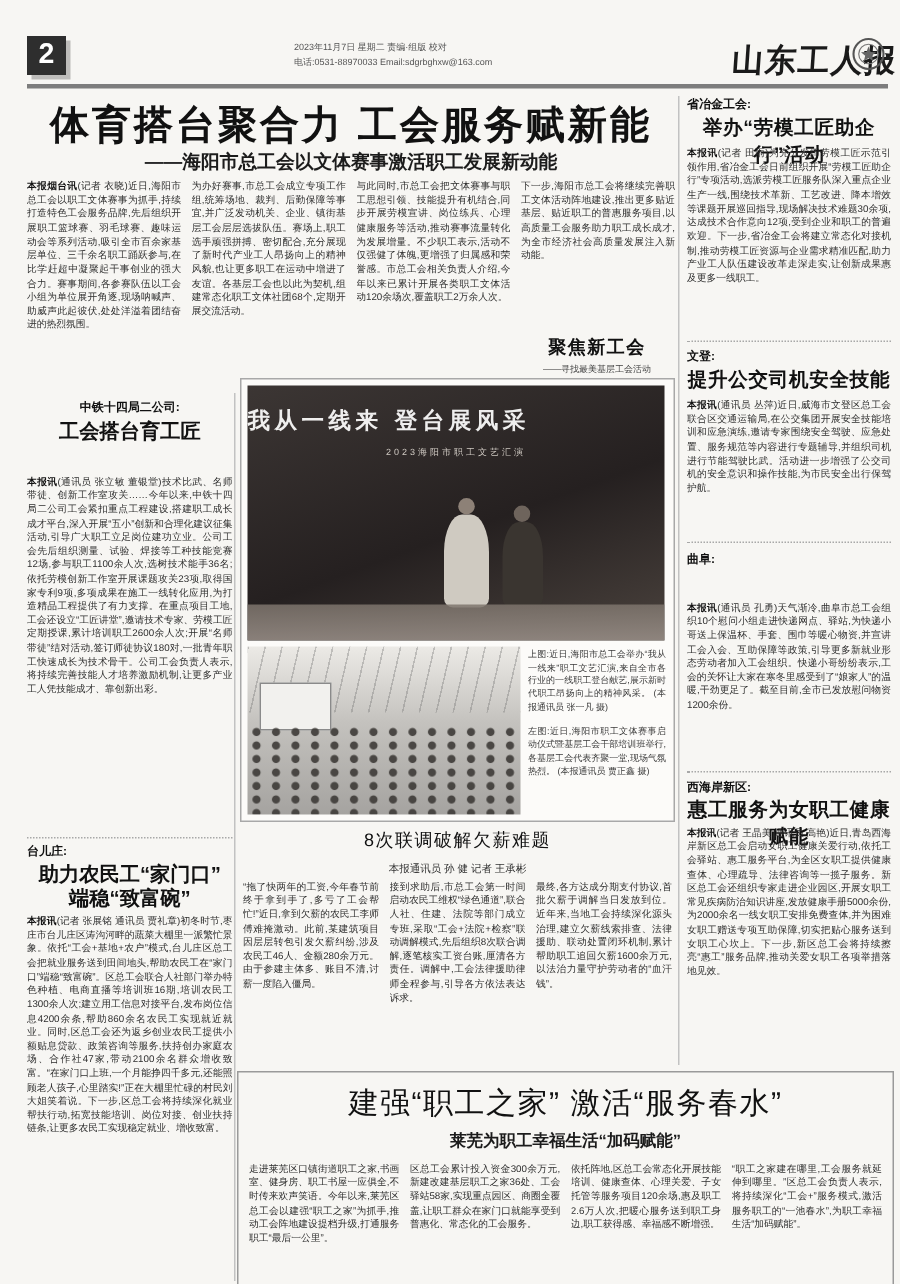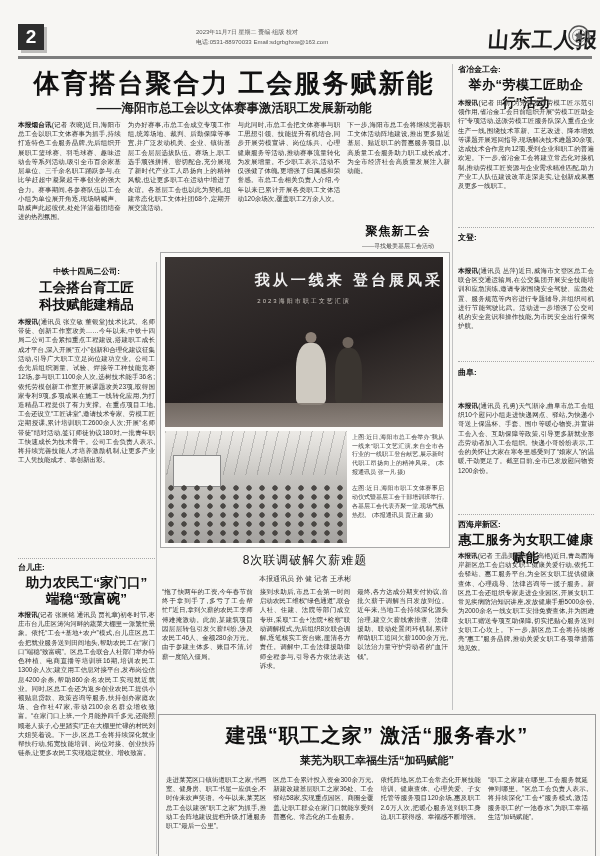--- a/index.html
+++ b/index.html
@@ -22,21 +22,21 @@
   .body-text{font-size:6.5px;line-height:1.42;text-align:justify;color:#2e2e2e;overflow:hidden;}
   .lead{font-weight:bold;color:#111;}
   .kicker{font-size:8px;font-weight:bold;color:#111;}
   .side-headline{font-size:13px;font-weight:bold;text-align:center;color:#111;letter-spacing:0.5px;}
   .side-headline-sm{font-size:13.5px;font-weight:bold;text-align:center;color:#111;}
   .mid-headline{font-size:12px;font-weight:normal;text-align:center;color:#111;letter-spacing:1px;}
   .byline{font-size:7px;text-align:center;color:#333;}
   .tag{font-size:8.5px;font-weight:bold;text-align:right;color:#111;}
   .photo-box{border:1px solid #a8a8a8;background:#fcfbf9;}
   .photo1{background:linear-gradient(160deg,#3c3634 0%,#252020 55%,#4a423d 100%);overflow:hidden;}
-  .photo1 .calli{position:absolute;top:14px;left:0;width:100%;text-align:right;
+  .photo1 .calli{position:absolute;top:14px;left:0;width:100%;text-align:left;
                  font-family:"DejaVu Serif","Liberation Serif",serif;font-weight:bold;
                  font-size:15px;letter-spacing:3px;color:rgba(255,255,255,.92);}
   .photo1 .calli-sub{position:absolute;top:40px;left:0;width:100%;text-align:center;
                  font-size:6px;letter-spacing:2px;color:#cfc9c2;}
   .photo1 .floor{position:absolute;bottom:0;left:0;width:100%;height:24px;
                  background:linear-gradient(#7d746c,#9a9089);opacity:.85;}
   .fig{position:absolute;}
   .fig::before{content:"";position:absolute;left:50%;top:-11px;transform:translateX(-50%);
                width:11px;height:11px;border-radius:50%;}
   .fig-a{width:30px;height:62px;bottom:22px;left:47%;background:#cfcac1;
@@ -51,21 +51,21 @@
   .photo2 .screen{position:absolute;top:24px;left:8px;width:46px;height:30px;
         background:#f2f1ee;border:1px solid #8a8a8a;}
   .photo2 .crowd{position:absolute;bottom:0;left:0;width:100%;height:60px;
         background:radial-gradient(circle at 6px 5px,#3d3a37 0 2.4px,transparent 3px);
         background-size:13px 9px;opacity:.9;}
   .caption{font-size:6px;line-height:1.45;text-align:justify;color:#3a3a3a;}
   .caption + .caption{margin-top:8px;}
   .promo-title{font-size:12px;font-weight:bold;text-align:center;color:#111;letter-spacing:1px;}
   .promo-sub{font-size:6px;text-align:center;color:#444;margin-top:2px;}
   .bottom-box{border:1px solid #9a9a9a;background:#f7f6f3;}
-  .bottom-headline{font-size:20px;font-weight:bold;text-align:center;color:#111;letter-spacing:1px;}
+  .bottom-headline{font-size:20px;font-weight:normal;text-align:center;color:#111;letter-spacing:1px;}
   .bottom-subhead{font-size:11px;font-weight:bold;text-align:center;color:#1c1c1c;}
 </style>
 </head>
 <body>
 
 <div id="page">
 
   <div class="abs pagenum" style="left:18px;top:24px;">2</div>
   <div class="abs dateline" style="left:196px;top:27px;width:180px;">
     <div>2023年11月7日 星期二  责编·组版  校对</div>
@@ -125,34 +125,34 @@
     <div class="col body-text">最终,各方达成分期支付协议,首批欠薪于调解当日发放到位。近年来,当地工会持续深化源头治理,建立欠薪线索排查、法律援助、联动处置闭环机制,累计帮助职工追回欠薪1600余万元,以法治力量守护劳动者的“血汗钱”。</div>
   </div>
   <div class="abs tag" style="left:160px;top:699px;width:288px;margin-top:32px;">■维权在线</div>
 
   <div class="abs kicker" style="left:458px;top:64px;width:136px;">省冶金工会:</div>
   <div class="abs side-headline" style="left:458px;top:76px;width:136px;">举办“劳模工匠助企行”活动</div>
   <div class="abs body-text" style="left:458px;top:98px;width:136px;height:124px;"><span class="lead">本报讯</span><span>(记者 田雨)为充分发挥劳模工匠示范引领作用,省冶金工会日前组织开展“劳模工匠助企行”专项活动,选派劳模工匠服务队深入重点企业生产一线,围绕技术革新、工艺改进、降本增效等课题开展巡回指导,现场解决技术难题30余项,达成技术合作意向12项,受到企业和职工的普遍欢迎。下一步,省冶金工会将建立常态化对接机制,推动劳模工匠资源与企业需求精准匹配,助力产业工人队伍建设改革走深走实,让创新成果惠及更多一线职工。</span></div>
   <div class="abs sep-dot" style="left:458px;top:227px;width:136px;"></div>
 
   <div class="abs kicker" style="left:458px;top:232px;width:136px;">文登:</div>
+  <div class="abs side-headline" style="left:458px;top:244px;width:136px;">提升公交司机安全技能</div>
   <div class="abs body-text" style="left:458px;top:266px;width:136px;height:92px;"><span class="lead">本报讯</span><span>(通讯员 丛萍)近日,威海市文登区总工会联合区交通运输局,在公交集团开展安全技能培训和应急演练,邀请专家围绕安全驾驶、应急处置、服务规范等内容进行专题辅导,并组织司机进行节能驾驶比武。活动进一步增强了公交司机的安全意识和操作技能,为市民安全出行保驾护航。</span></div>
   <div class="abs sep-dot" style="left:458px;top:361px;width:136px;"></div>
 
   <div class="abs kicker" style="left:458px;top:367px;width:136px;">曲阜:</div>
   <div class="abs body-text" style="left:458px;top:401px;width:136px;height:110px;"><span class="lead">本报讯</span><span>(通讯员 孔勇)天气渐冷,曲阜市总工会组织10个慰问小组走进快递网点、驿站,为快递小哥送上保温杯、手套、围巾等暖心物资,并宣讲工会入会、互助保障等政策,引导更多新就业形态劳动者加入工会组织。快递小哥纷纷表示,工会的关怀让大家在寒冬里感受到了“娘家人”的温暖,干劲更足了。截至目前,全市已发放慰问物资1200余份。</span></div>
   <div class="abs sep-dot" style="left:458px;top:514px;width:136px;"></div>
 
   <div class="abs kicker" style="left:458px;top:519px;width:136px;">西海岸新区:</div>
   <div class="abs side-headline" style="left:458px;top:531px;width:136px;">惠工服务为女职工健康赋能</div>
   <div class="abs body-text" style="left:458px;top:551px;width:136px;height:158px;"><span class="lead">本报讯</span><span>(记者 王晶美 通讯员 高艳)近日,青岛西海岸新区总工会启动女职工健康关爱行动,依托工会驿站、惠工服务平台,为全区女职工提供健康查体、心理疏导、法律咨询等一揽子服务。新区总工会还组织专家走进企业园区,开展女职工常见疾病防治知识讲座,发放健康手册5000余份,为2000余名一线女职工安排免费查体,并为困难女职工赠送专项互助保障,切实把贴心服务送到女职工心坎上。下一步,新区总工会将持续擦亮“惠工”服务品牌,推动关爱女职工各项举措落地见效。</span></div>
 
   <div class="abs kicker" style="left:18px;top:266px;width:137px;text-align:center;">中铁十四局二公司:</div>
   <div class="abs side-headline-sm" style="left:18px;top:279px;width:137px;">工会搭台育工匠</div>
-  <div class="abs side-headline-sm" style="left:18px;top:296px;width:137px;">科技赋能建精品</div>
   <div class="abs body-text" style="left:18px;top:317px;width:137px;height:238px;"><span class="lead">本报讯</span><span>(通讯员 张立敏 董银堂)技术比武、名师带徒、创新工作室攻关……今年以来,中铁十四局二公司工会紧扣重点工程建设,搭建职工成长成才平台,深入开展“五小”创新和合理化建议征集活动,引导广大职工立足岗位建功立业。公司工会先后组织测量、试验、焊接等工种技能竞赛12场,参与职工1100余人次,选树技术能手36名;依托劳模创新工作室开展课题攻关23项,取得国家专利9项,多项成果在施工一线转化应用,为打造精品工程提供了有力支撑。在重点项目工地,工会还设立“工匠讲堂”,邀请技术专家、劳模工匠定期授课,累计培训职工2600余人次;开展“名师带徒”结对活动,签订师徒协议180对,一批青年职工快速成长为技术骨干。公司工会负责人表示,将持续完善技能人才培养激励机制,让更多产业工人凭技能成才、靠创新出彩。</span></div>
   <div class="abs sep-dot" style="left:18px;top:558px;width:137px;"></div>
 
   <div class="abs kicker" style="left:18px;top:562px;width:137px;">台儿庄:</div>
   <div class="abs side-headline-sm" style="left:18px;top:574px;width:137px;">助力农民工“家门口”</div>
   <div class="abs side-headline-sm" style="left:18px;top:590px;width:137px;">端稳“致富碗”</div>
   <div class="abs body-text" style="left:18px;top:610px;width:137px;height:244px;"><span class="lead">本报讯</span><span>(记者 张展铭 通讯员 贾礼章)初冬时节,枣庄市台儿庄区涛沟河畔的蔬菜大棚里一派繁忙景象。依托“工会+基地+农户”模式,台儿庄区总工会把就业服务送到田间地头,帮助农民工在“家门口”端稳“致富碗”。区总工会联合人社部门举办特色种植、电商直播等培训班16期,培训农民工1300余人次;建立用工信息对接平台,发布岗位信息4200余条,帮助860余名农民工实现就近就业。同时,区总工会还为返乡创业农民工提供小额贴息贷款、政策咨询等服务,扶持创办家庭农场、合作社47家,带动2100余名群众增收致富。“在家门口上班,一个月能挣四千多元,还能照顾老人孩子,心里踏实!”正在大棚里忙碌的村民刘大姐笑着说。下一步,区总工会将持续深化就业帮扶行动,拓宽技能培训、岗位对接、创业扶持链条,让更多农民工实现稳定就业、增收致富。</span></div>
 
   <div class="abs bottom-box" style="left:158px;top:714px;width:436px;height:142px;">
     <div class="bottom-headline" style="margin-top:7px;">建强“职工之家”  激活“服务春水”</div>

